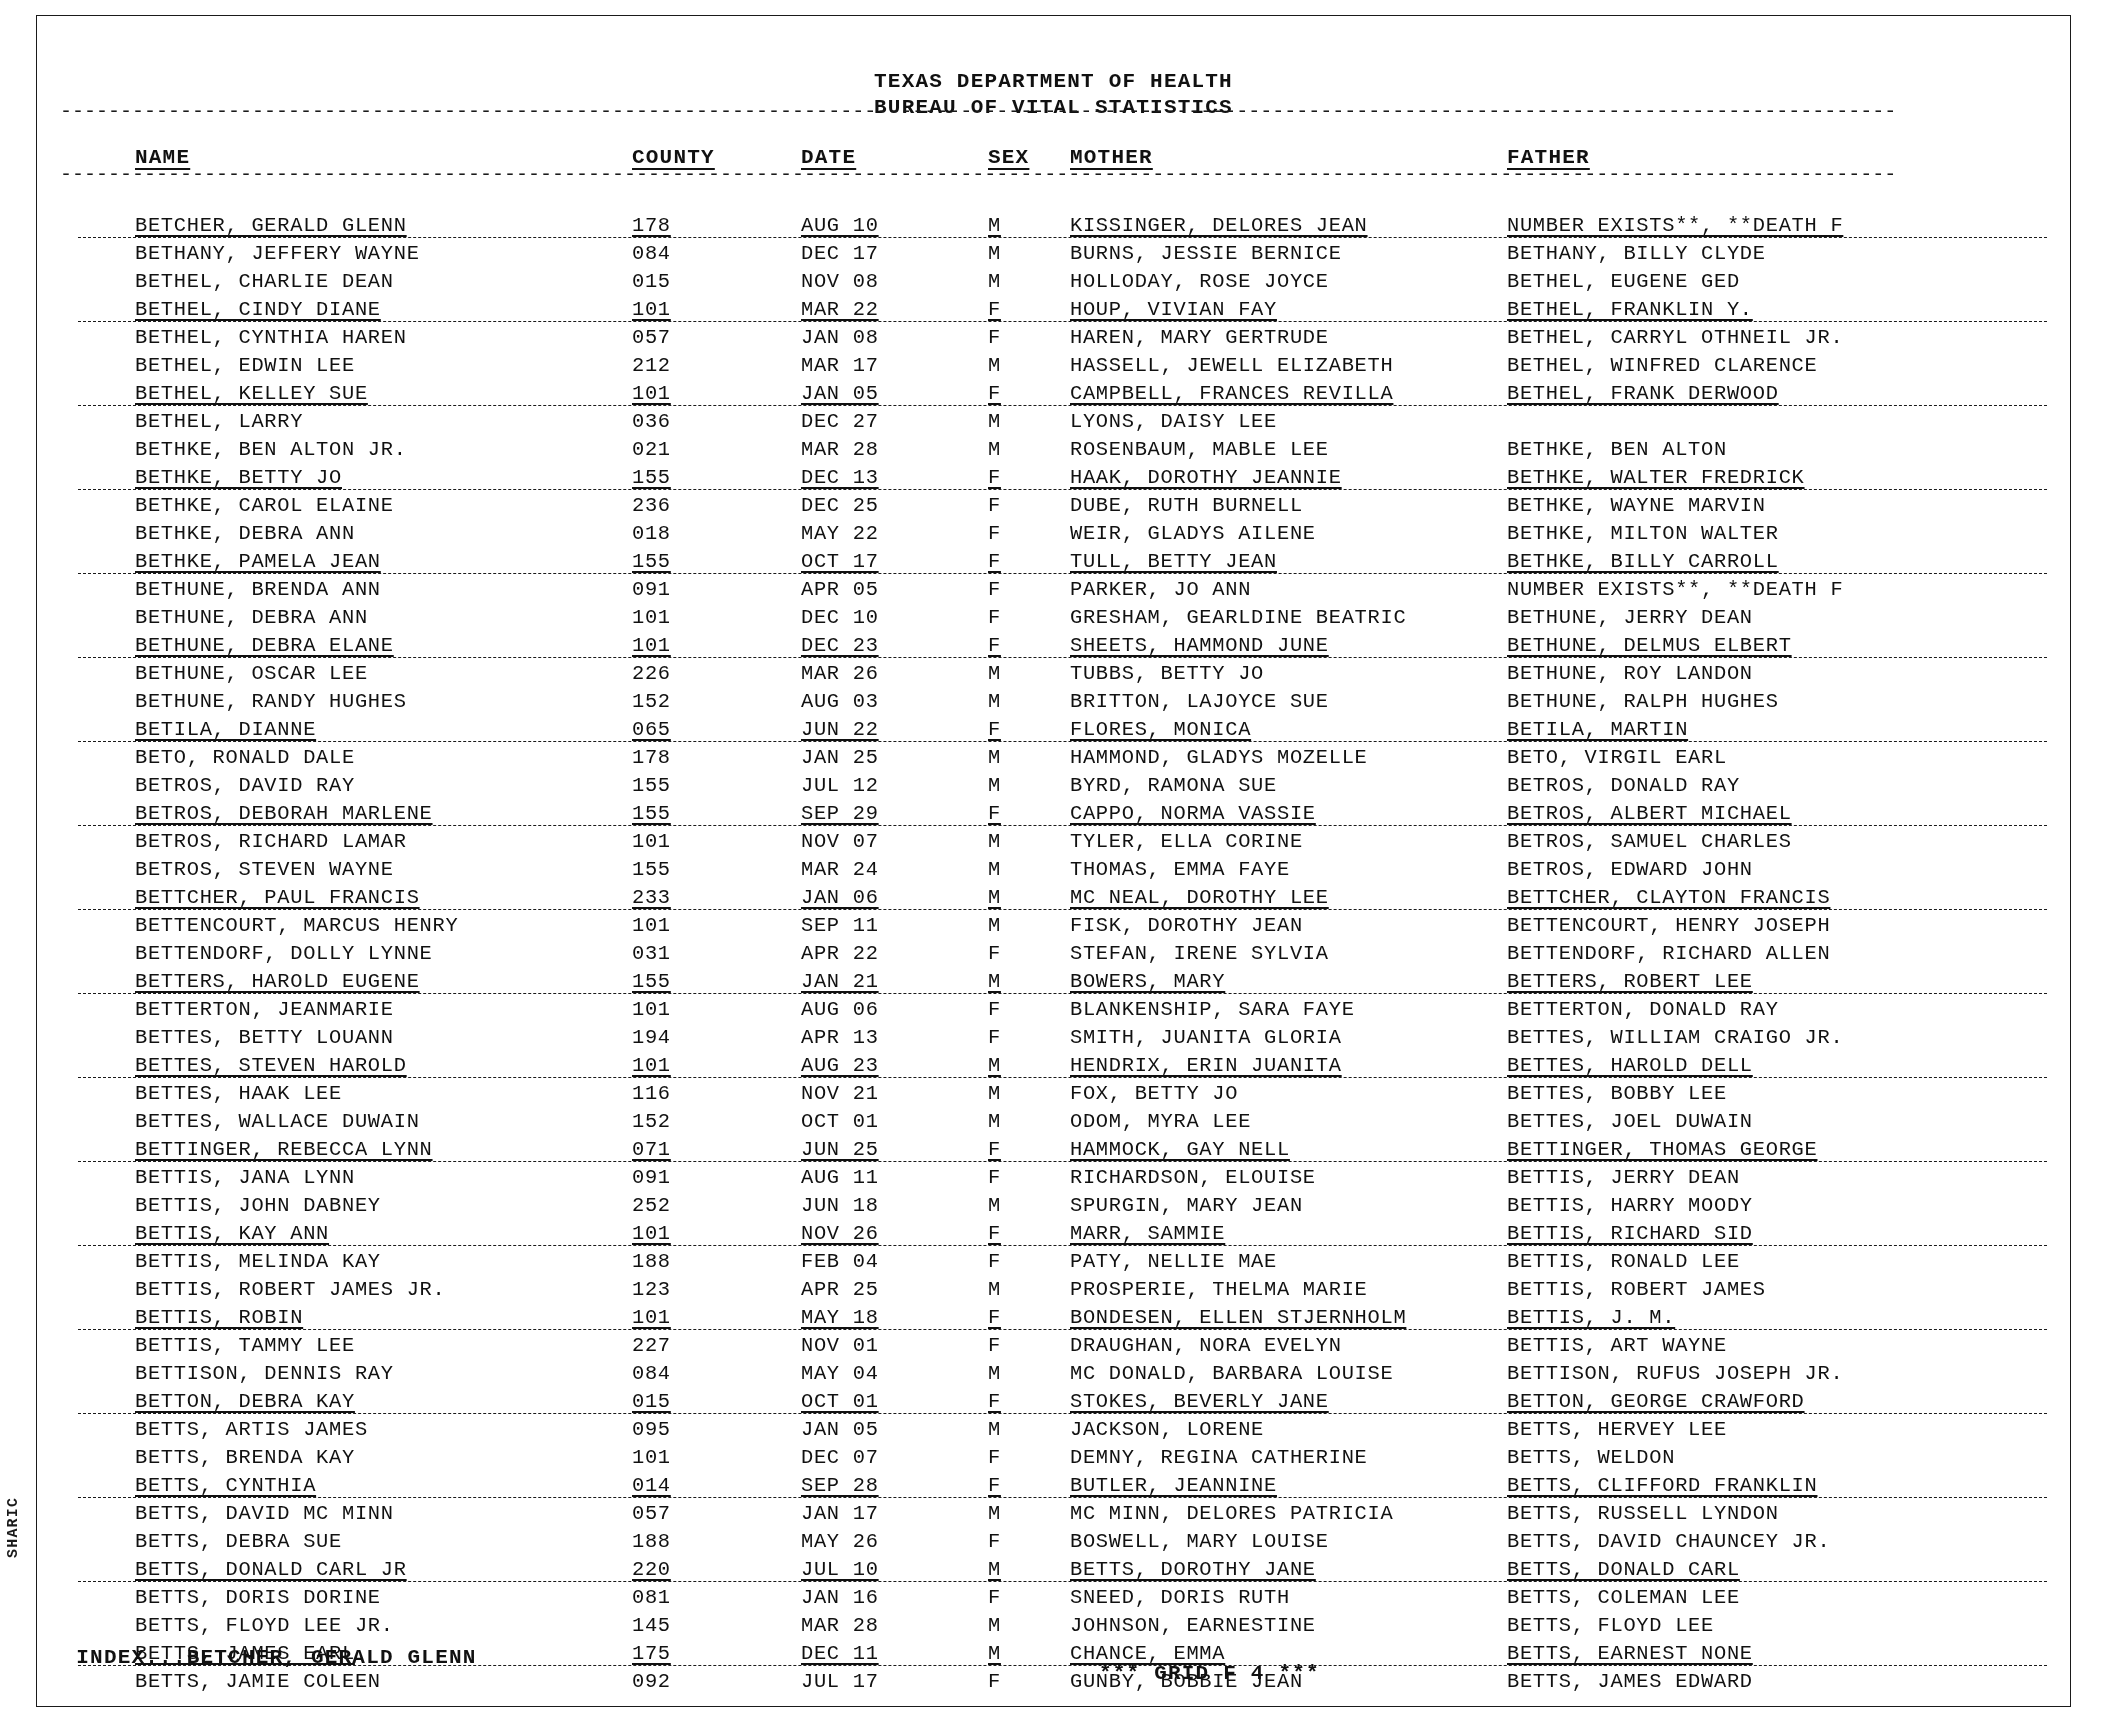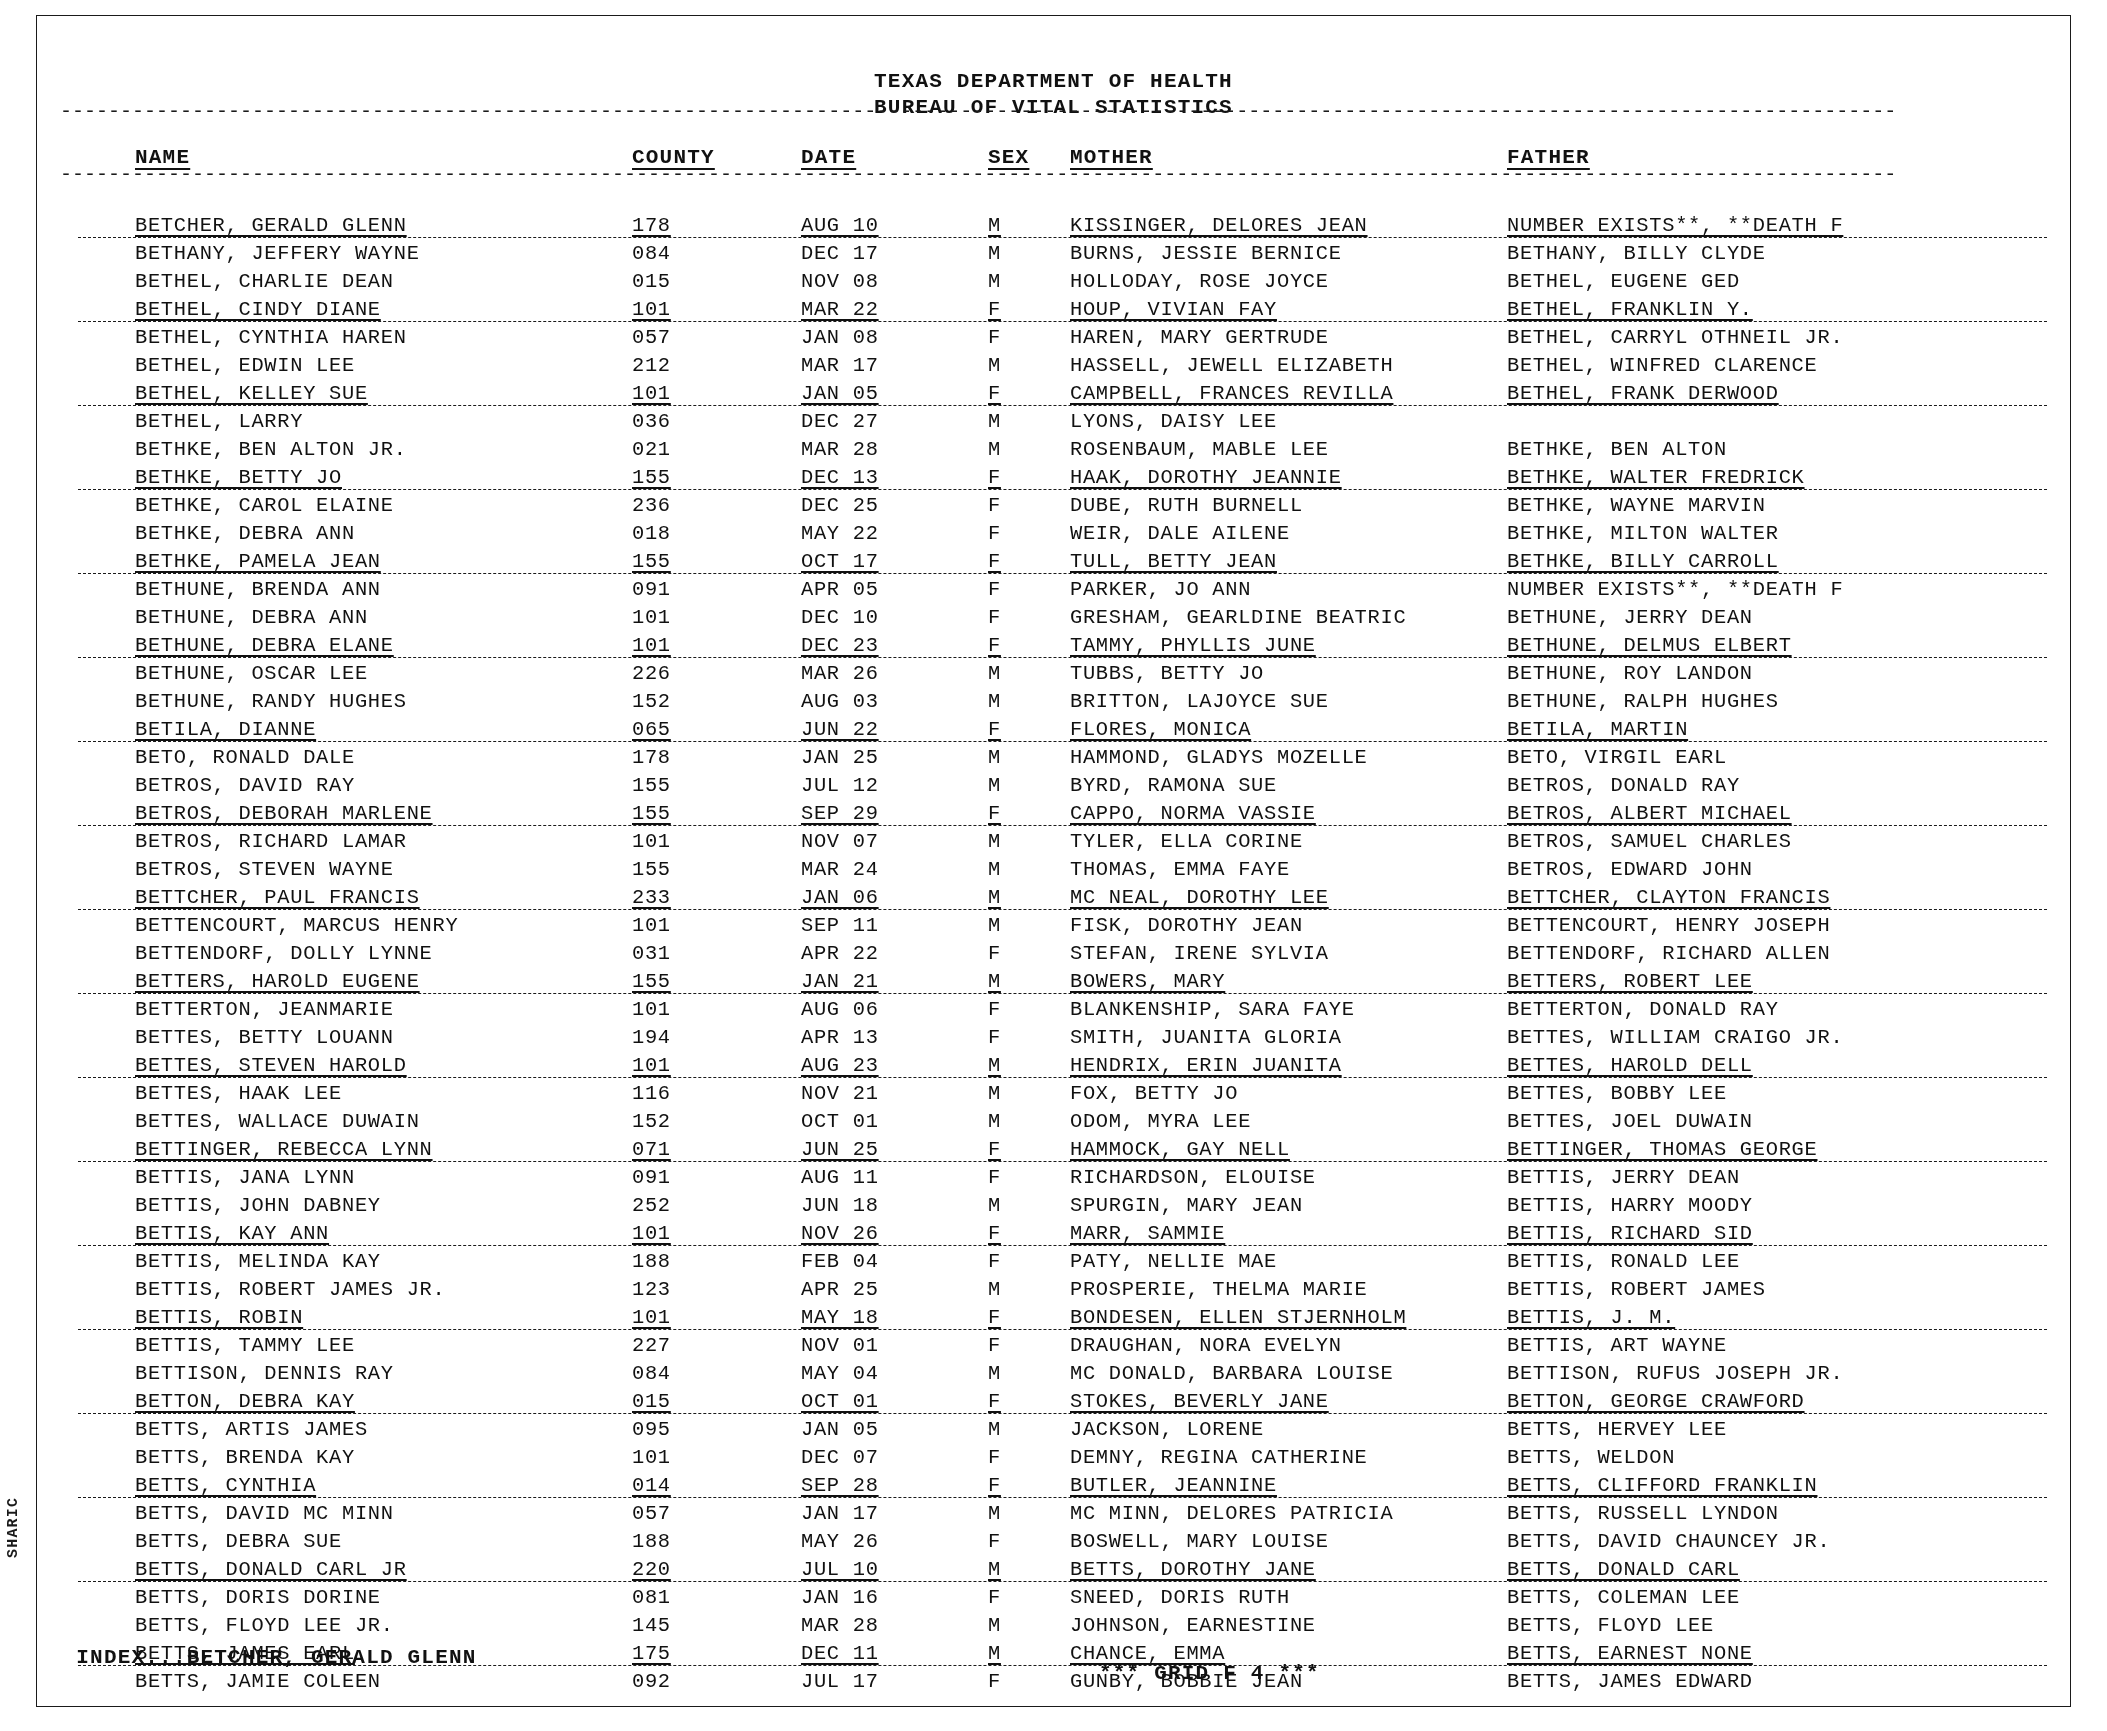--- a/index.html
+++ b/index.html
@@ -273,21 +273,21 @@
             <span class="c-date">DEC 25</span>
             <span class="c-sex">F</span>
             <span class="c-mother">DUBE, RUTH BURNELL</span>
             <span class="c-father">BETHKE, WAYNE MARVIN</span>
           </div>
           <div class="row">
             <span class="c-name">BETHKE, DEBRA ANN</span>
             <span class="c-county">018</span>
             <span class="c-date">MAY 22</span>
             <span class="c-sex">F</span>
-            <span class="c-mother">WEIR, DALE AILENE</span>
+            <span class="c-mother">WEIR, GLADYS AILENE</span>
             <span class="c-father">BETHKE, MILTON WALTER</span>
           </div>
           <div class="row dashed">
             <span class="c-name">BETHKE, PAMELA JEAN</span>
             <span class="c-county">155</span>
             <span class="c-date">OCT 17</span>
             <span class="c-sex">F</span>
             <span class="c-mother">TULL, BETTY JEAN</span>
             <span class="c-father">BETHKE, BILLY CARROLL</span>
           </div>
@@ -305,21 +305,21 @@
             <span class="c-date">DEC 10</span>
             <span class="c-sex">F</span>
             <span class="c-mother">GRESHAM, GEARLDINE BEATRIC</span>
             <span class="c-father">BETHUNE, JERRY DEAN</span>
           </div>
           <div class="row dashed">
             <span class="c-name">BETHUNE, DEBRA ELANE</span>
             <span class="c-county">101</span>
             <span class="c-date">DEC 23</span>
             <span class="c-sex">F</span>
-            <span class="c-mother">TAMMY, PHYLLIS JUNE</span>
+            <span class="c-mother">SHEETS, HAMMOND JUNE</span>
             <span class="c-father">BETHUNE, DELMUS ELBERT</span>
           </div>
           <div class="row">
             <span class="c-name">BETHUNE, OSCAR LEE</span>
             <span class="c-county">226</span>
             <span class="c-date">MAR 26</span>
             <span class="c-sex">M</span>
             <span class="c-mother">TUBBS, BETTY JO</span>
             <span class="c-father">BETHUNE, ROY LANDON</span>
           </div>

